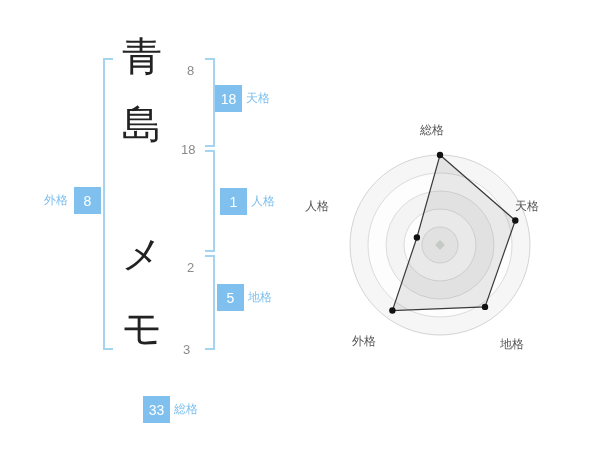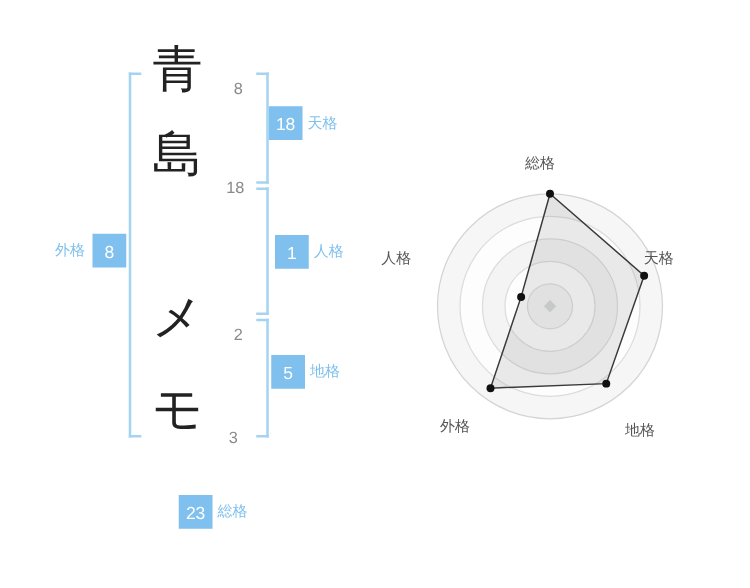--- a/index.html
+++ b/index.html
@@ -72,21 +72,21 @@
 
   <div class="badge" style="left:215px;top:85px">18</div>
   <div class="score-label" style="left:246px;top:92px">天格</div>
 
   <div class="badge" style="left:220px;top:188px">1</div>
   <div class="score-label" style="left:251px;top:195px">人格</div>
 
   <div class="badge" style="left:217px;top:284px">5</div>
   <div class="score-label" style="left:248px;top:291px">地格</div>
 
-  <div class="badge" style="left:143px;top:396px">23</div>
+  <div class="badge" style="left:143px;top:396px">33</div>
   <div class="score-label" style="left:174px;top:403px">総格</div>
 
   <div class="radar-wrap">
     <svg width="240" height="240" viewBox="0 0 240 240">
       <g>
         <circle cx="120" cy="120" r="90" fill="#f6f6f6" stroke="#d4d4d4" stroke-width="1"></circle>
         <circle cx="120" cy="120" r="72" fill="#fdfdfd" stroke="#dcdcdc" stroke-width="1"></circle>
         <circle cx="120" cy="120" r="54" fill="#f4f4f4" stroke="#dcdcdc" stroke-width="1"></circle>
         <circle cx="120" cy="120" r="36" fill="#fdfdfd" stroke="#dcdcdc" stroke-width="1"></circle>
         <circle cx="120" cy="120" r="18" fill="#f4f4f4" stroke="#dcdcdc" stroke-width="1"></circle>

